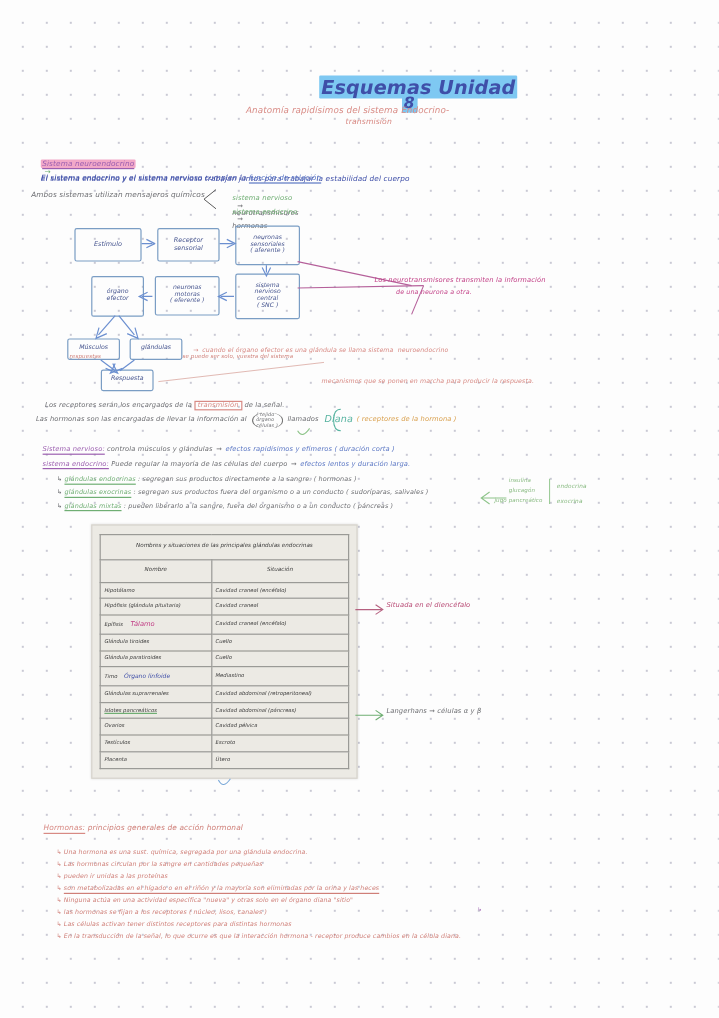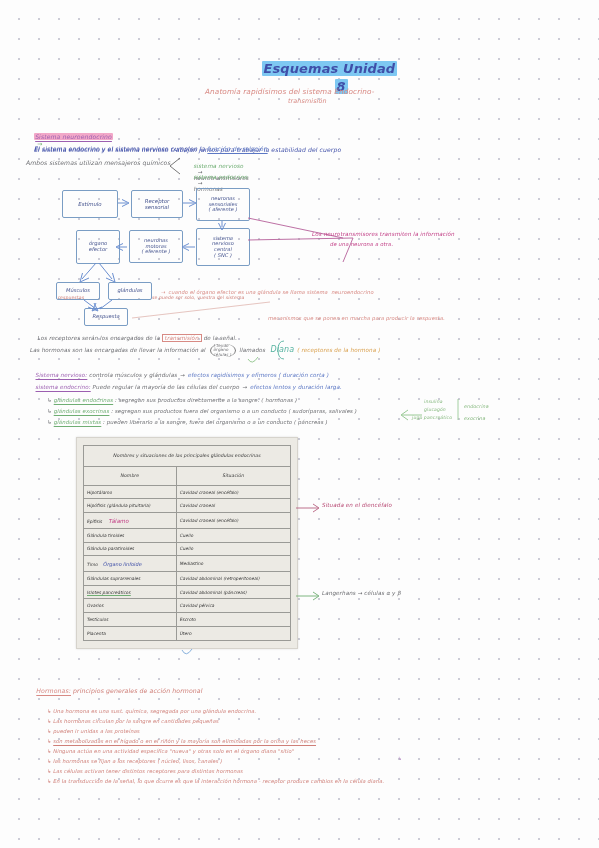--- a/index.html
+++ b/index.html
@@ -65,21 +65,21 @@
     border:.6px solid #9a9a96;padding:1px 3px;text-align:left;font-weight:normal;
   }
   table.gl .title{text-align:center;font-size:4.7px;padding:3px 2px;}
   table.gl .colh{text-align:center;font-size:4.7px;padding:2.5px 2px;}
 </style>
 </head>
 <body>
 
 <div id="page">
 
-  <div class="ink hand c-blue" style="left:243px;top:48px;font-size:13px;font-weight:600;">
+  <div class="ink hand c-blue" style="left:243px;top:48px;font-size:16px;font-weight:600;">
     <span class="hl-blue">Esquemas Unidad</span>
   </div>
   <div class="ink hand c-blue" style="left:316px;top:66px;font-size:13px;font-weight:600;">
     <span class="hl-blue">8</span>
   </div>
 
   <div class="ink hand c-red" style="left:205px;top:88px;font-size:7.3px;">Anatomía rapidísimos del sistema Endocrino-</div>
   <div class="ink hand c-red" style="left:288px;top:98px;font-size:6.4px;">transmisión</div>
 
   <div class="ink hand" style="left:26px;top:128px;font-size:6.1px;">

